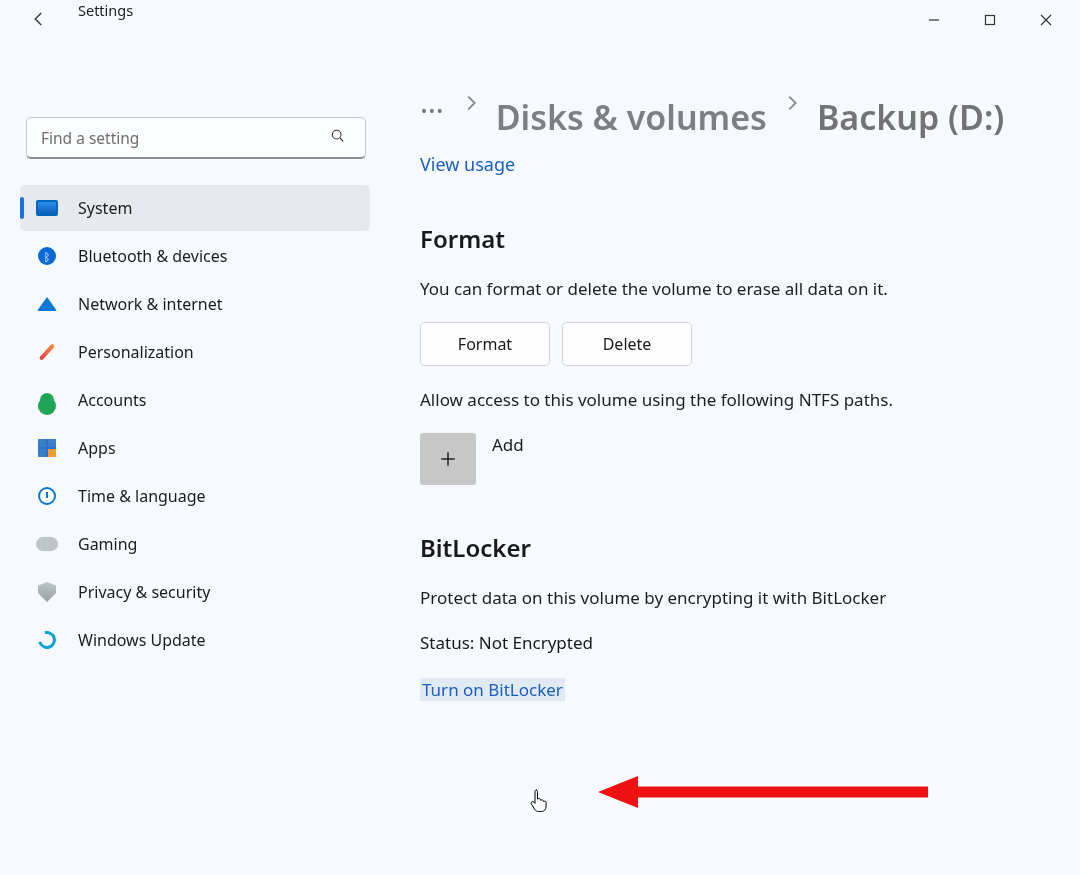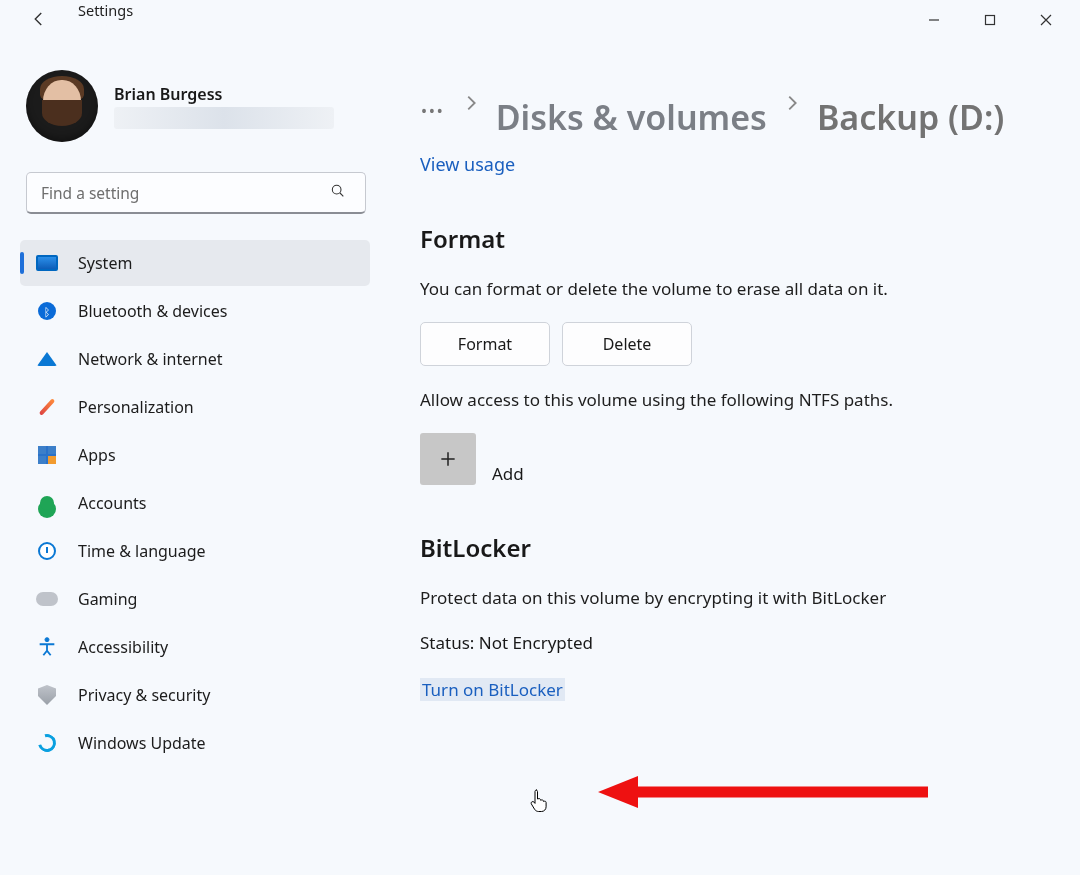--- a/index.html
+++ b/index.html
@@ -23,21 +23,21 @@
   .user-row { display:flex; align-items:center; gap:16px; margin-bottom:30px; }
   .avatar { width:72px; height:72px; border-radius:50%; background:#1b1b1b; position:relative; overflow:hidden; box-shadow:inset 0 -4px 6px rgba(0,0,0,.3); }
   .avatar .face { position:absolute; top:10px; left:50%; transform:translateX(-50%); width:38px; height:44px; background:#e3bfa4; border-radius:48% 48% 44% 44%; }
   .avatar .hair { position:absolute; top:6px; left:50%; transform:translateX(-50%); width:44px; height:26px; background:#5b3a24; border-radius:50% 50% 30% 30%; }
   .avatar .beard { position:absolute; top:30px; left:50%; transform:translateX(-50%); width:40px; height:26px; background:#4b2f1e; border-radius:0 0 50% 50%; }
   .user-info { display:flex; flex-direction:column; }
   .user-name { font-size:16px; font-weight:600; }
   .user-sub { width:220px; height:22px; background:linear-gradient(90deg,#eef1f5,#dce2ea,#eef1f5); border-radius:3px; margin-top:2px; }
 
   
-  .search-wrap { position:relative; margin-bottom:26px; }
+  .search-wrap { position:relative; margin-bottom:26px;margin-top:47px; }
   .search { width:340px; height:42px; border:1px solid #c6c9d0; border-bottom:2px solid #8a8d94; border-radius:5px; background:#fcfdff; padding:0 42px 0 14px; font-size:15.5px; color:#555; outline:none; }
   .search::placeholder { color:#6e6e6e; }
   .search-icon { position:absolute; right:16px; top:50%; transform:translateY(-50%); }
   .search-icon svg { width:16px; height:16px; stroke:#333; fill:none; stroke-width:1.6; }
 
   
   .nav { display:flex; flex-direction:column; gap:2px; margin-left:-6px; width:350px; }
   .nav-item { height:46px; display:flex; align-items:center; gap:20px; padding:16px 16px; border-radius:5px; font-size:16px; color:#1c1c1c; position:relative; }
   .nav-item.selected { background:#e6e9ee; }
   .nav-item .accent { position:absolute; left:0; top:12px; width:4px; height:22px; background:#1e6fd9; border-radius:3px; display:none; }
@@ -52,21 +52,21 @@
   .bc-part.current { color:#737373; }
 
   .link { color:#1a5fbf; font-size:18px; margin-top:12px; display:inline-block; }
 
   .section-h { font-size:24px; font-weight:600; margin-top:46px; }
   .section-p { font-size:17px; margin-top:22px; color:#1e1e1e; }
 
   .btn-row { display:flex; gap:12px; margin-top:22px; }
   .btn { min-width:130px; height:44px; padding:0 26px; background:#fdfdfe; border:1px solid #cfd3da; border-radius:5px; font-size:16px; display:flex; align-items:center; justify-content:center; }
 
-  .add-row { display:flex; align-items:flex-end; gap:16px; margin-top:22px; }
+  .add-row { display:flex; align-items:flex-start; gap:16px; margin-top:22px; }
   .add-sq { width:56px; height:52px; background:#c7c7c7; display:flex; align-items:center; justify-content:center; border-radius:3px; }
   .add-sq svg { width:20px; height:20px; stroke:#222; stroke-width:1.8; }
   .add-label { font-size:17px; }
 
   .status-line { font-size:17px; margin-top:22px; }
   .bl-link { display:inline-block; font-size:17px; color:#1a5fbf; margin-top:24px; background:rgba(120,150,200,.16); padding:0 2px; }
 
   
   .arrow { position:absolute; left:598px; top:772px; pointer-events:none; }
   .arrow svg { width:340px; height:40px; }
@@ -116,31 +116,20 @@
   <div class="win-btn">
       <svg viewBox="0 0 12 12">
         <path d="M1 1l10 10M11 1 1 11"></path>
       </svg>
     </div>
 </div>
 
 <div class="shell">
 
   <div class="sidebar">
-    <div class="user-row">
-      <div class="avatar">
-        <div class="hair"></div>
-          <div class="face"></div>
-          <div class="beard"></div>
-      </div>
-      <div class="user-info">
-        <div class="user-name">Brian Burgess</div>
-        <div class="user-sub"></div>
-      </div>
-    </div>
 
     <div class="search-wrap">
       <input class="search" placeholder="Find a setting" style="">
       <span class="search-icon">
         <svg viewBox="0 0 24 24">
             <circle cx="10" cy="10" r="6.5"></circle>
             <path d="M15 15l5 5"></path>
           </svg>
       </span>
     </div>
@@ -166,55 +155,46 @@
         <span>Network &amp; internet</span>
       </div>
       <div class="nav-item">
         <span class="nav-icon">
             <span class="ic-pen"></span>
           </span>
         <span>Personalization</span>
       </div>
       <div class="nav-item">
         <span class="nav-icon">
+            <span class="ic-acc"></span>
+          </span>
+        <span>Accounts</span>
+      </div>
+      <div class="nav-item">
+        <span class="nav-icon">
             <span class="ic-apps">
               <span></span>
               <span></span>
               <span></span>
               <span></span>
             </span>
           </span>
         <span>Apps</span>
       </div>
       <div class="nav-item">
         <span class="nav-icon">
-            <span class="ic-acc"></span>
-          </span>
-        <span>Accounts</span>
-      </div>
-      <div class="nav-item">
-        <span class="nav-icon">
             <span class="ic-time"></span>
           </span>
         <span>Time &amp; language</span>
       </div>
       <div class="nav-item">
         <span class="nav-icon">
             <span class="ic-game"></span>
           </span>
         <span>Gaming</span>
-      </div>
-      <div class="nav-item">
-        <span class="nav-icon ic-accs">
-          <svg viewBox="0 0 24 24">
-              <circle cx="12" cy="4" r="2.2"></circle>
-              <path d="M4 9h16M12 9v7m-4 5 4-5 4 5" stroke-width="2" fill="none"></path>
-            </svg>
-        </span>
-        <span>Accessibility</span>
       </div>
       <div class="nav-item">
         <span class="nav-icon">
             <span class="ic-priv"></span>
           </span>
         <span>Privacy &amp; security</span>
       </div>
       <div class="nav-item">
         <span class="nav-icon">
             <span class="ic-upd"></span>

